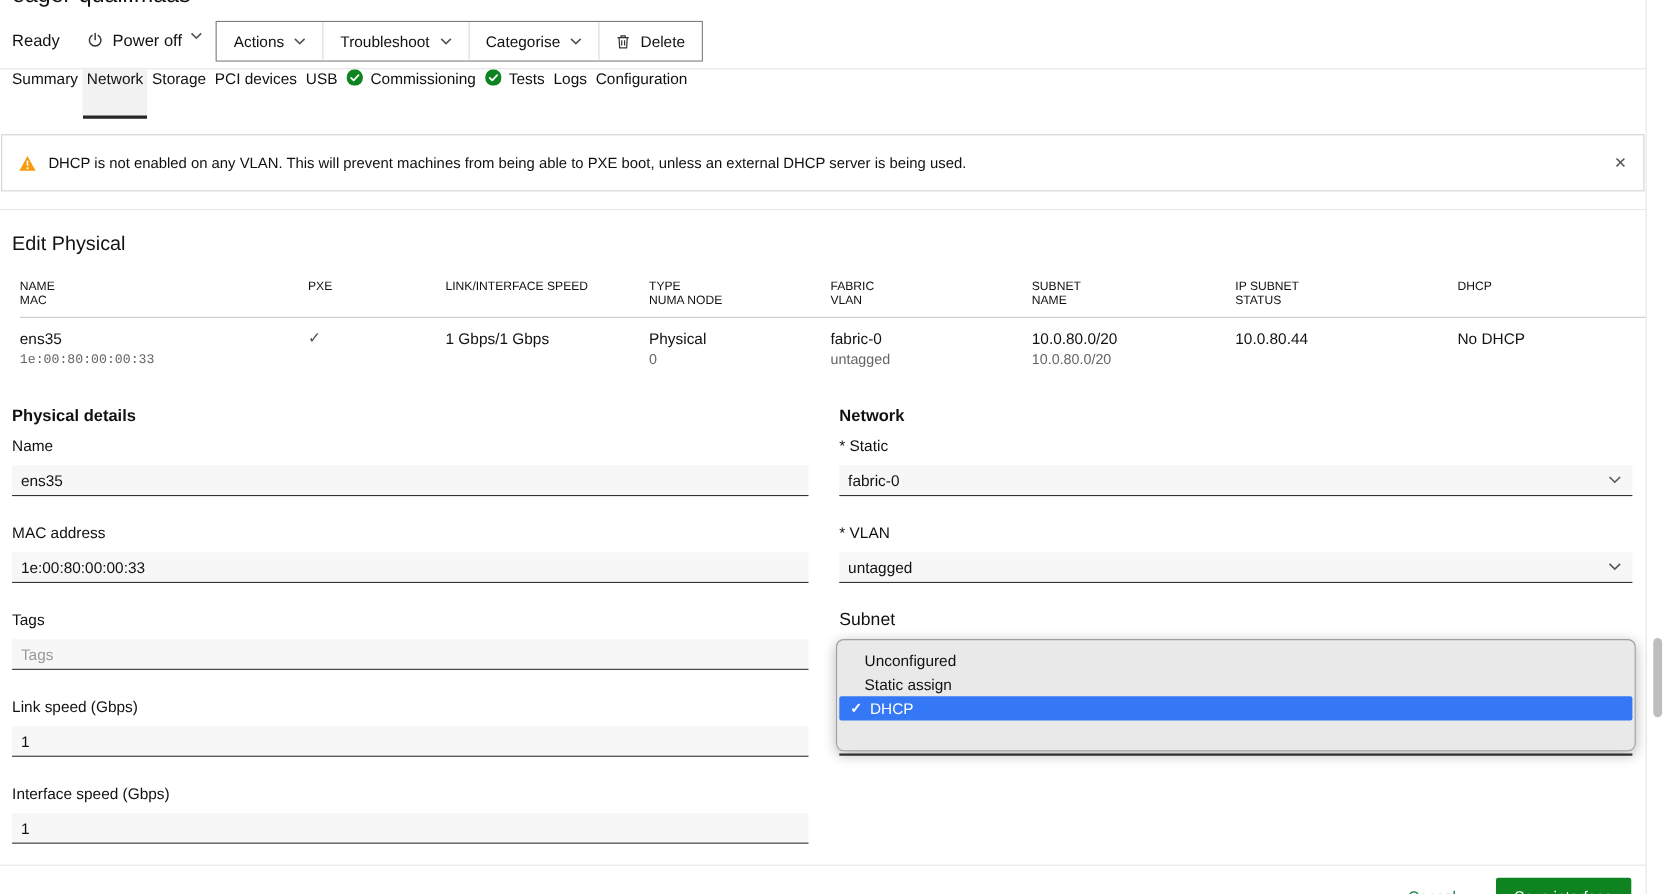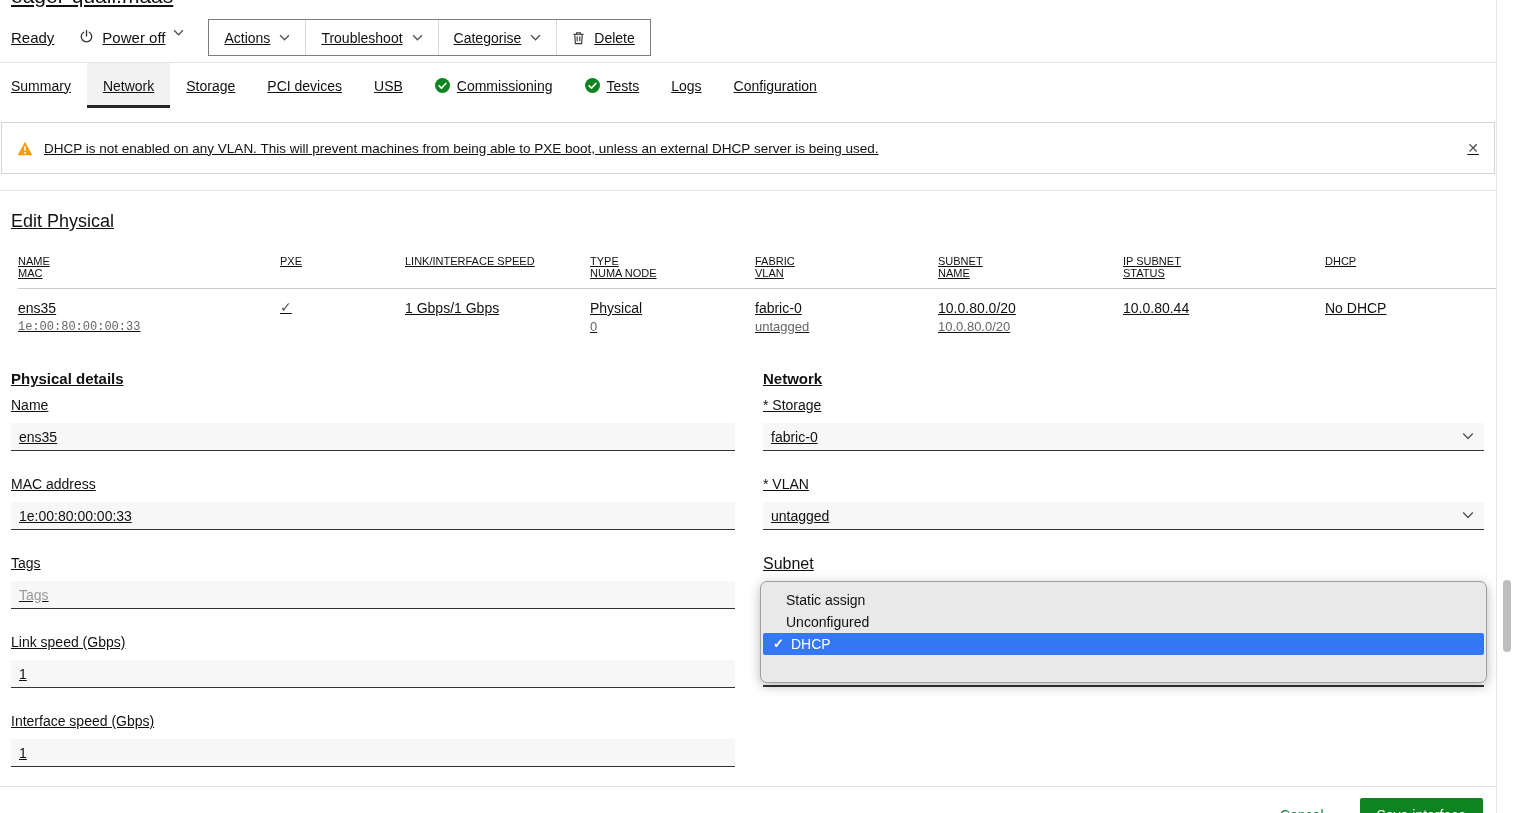--- a/index.html
+++ b/index.html
@@ -1,40 +1,40 @@
 <!DOCTYPE html>
 <html><head>
 <meta charset="utf-8">
 <style>
   html,body{margin:0;padding:0;}
   body{
     width:1514px;height:813px;overflow:hidden;background:#fff;
     font-family:"Liberation Sans", sans-serif;color:#111;
     -webkit-font-smoothing:antialiased;
   }
-  .page{position:relative;width:1514px;height:813px;overflow:hidden;text-decoration:underline;}
+  .page{position:relative;width:1514px;height:813px;overflow:hidden;}
   .content{width:1496px;}
   .right-divider{position:absolute;left:1496px;top:0;bottom:0;width:1px;background:#e6e6e6;}
   .scroll-thumb{position:absolute;left:1503px;top:580px;width:8px;height:72px;background:#bdbdbd;border-radius:4px;}
 
   
   .page-title{margin:-17px 0 0 11px;font-size:21px;font-weight:400;color:#111;line-height:26px;}
   .status-row{display:flex;align-items:center;margin:13px 0 0 11px;height:31px;}
   .status-text{font-size:15px;color:#111;}
   .power-group{display:flex;align-items:flex-start;gap:8px;margin-left:25px;cursor:pointer;}
   .power-group span{font-size:15px;}
   .icon-svg{display:inline-block;vertical-align:middle;}
-  .btn-group{display:flex;margin-left:24px;border:1px solid #7d7d7d;height:37px;box-sizing:border-box;background:#fff;}
+  .btn-group{display:flex;margin-left:12px;border:1px solid #7d7d7d;height:37px;box-sizing:border-box;background:#fff;}
   .btn-seg{display:flex;align-items:center;gap:9px;padding:0 15px;font-size:14px;cursor:pointer;border-left:1px solid #d9d9d9;}
   .btn-seg:first-child{border-left:0;}
   .header-divider{margin-top:9px;border-top:1px solid #e5e5e5;width:1496px;}
 
   
   .tabs{display:flex;width:1496px;}
-  .tab{display:flex;align-items:center;gap:7px;height:45px;padding:0 16px;font-size:14px;cursor:pointer;white-space:nowrap;}
+  .tab{display:flex;gap:7px;height:45px;padding:0 4px;font-size:14px;cursor:pointer;white-space:nowrap;}
   .tab:first-child{padding-left:11px;}
   .tab.active{background:#f2f2f2;box-shadow:inset 0 -3px 0 #262626;}
 
   
   .warning{margin:14px 0 0 1px;width:1494px;height:52px;box-sizing:border-box;
     border:1px solid #d3d3d3;display:flex;align-items:center;gap:11px;padding:0 15px;background:#fff;}
   .warning-text{font-size:13.5px;color:#111;}
   .warning-close{margin-left:auto;font-size:14px;color:#555;cursor:pointer;line-height:1;}
 
   .card-divider{margin-top:16px;border-top:1px solid #e8e8e8;width:1496px;}
@@ -275,43 +275,43 @@
         </div>
         <div class="field">
           <label>Interface speed (Gbps)</label>
           <input class="text-input" type="text" value="1" style="">
         </div>
       </div>
 
       <div class="form-col">
         <h3 class="col-heading">Network</h3>
         <div class="field">
-          <label>* Storage</label>
+          <label>* Static</label>
           <div class="select-box">
             <span>fabric-0</span>
             <svg class="chev" width="12" height="8" viewBox="0 0 10 6" fill="none" stroke="#555" stroke-width="1.2">
                 <path d="M1 1 L5 5 L9 1"></path>
               </svg>
           </div>
         </div>
         <div class="field">
           <label>* VLAN</label>
           <div class="select-box">
             <span>untagged</span>
             <svg class="chev" width="12" height="8" viewBox="0 0 10 6" fill="none" stroke="#555" stroke-width="1.2">
                 <path d="M1 1 L5 5 L9 1"></path>
               </svg>
           </div>
         </div>
         <div class="subnet-area">
           <label>Subnet</label>
           <div class="ghost-line"></div>
           <div class="popup">
+            <div class="popup-opt">Unconfigured</div>
             <div class="popup-opt">Static assign</div>
-            <div class="popup-opt">Unconfigured</div>
             <div class="popup-opt selected">
               <span class="chk">✓</span>
               <span>DHCP</span>
             </div>
           </div>
         </div>
       </div>
     </div>
 
     <div class="bottom-bar">

